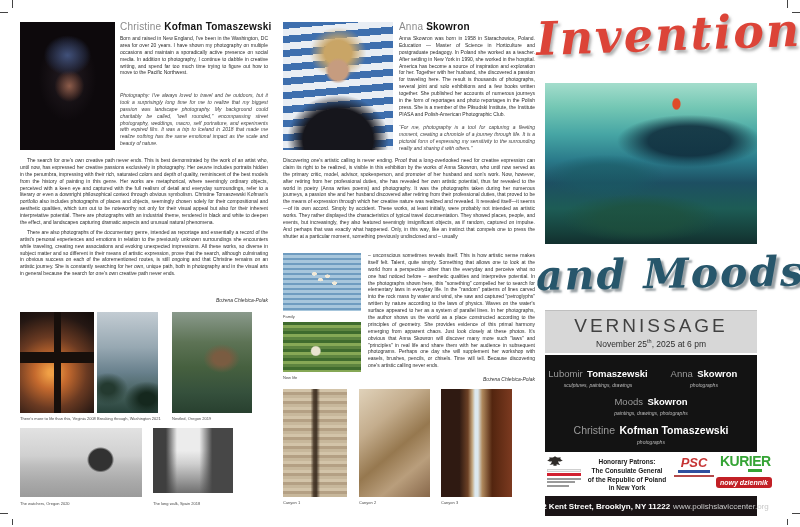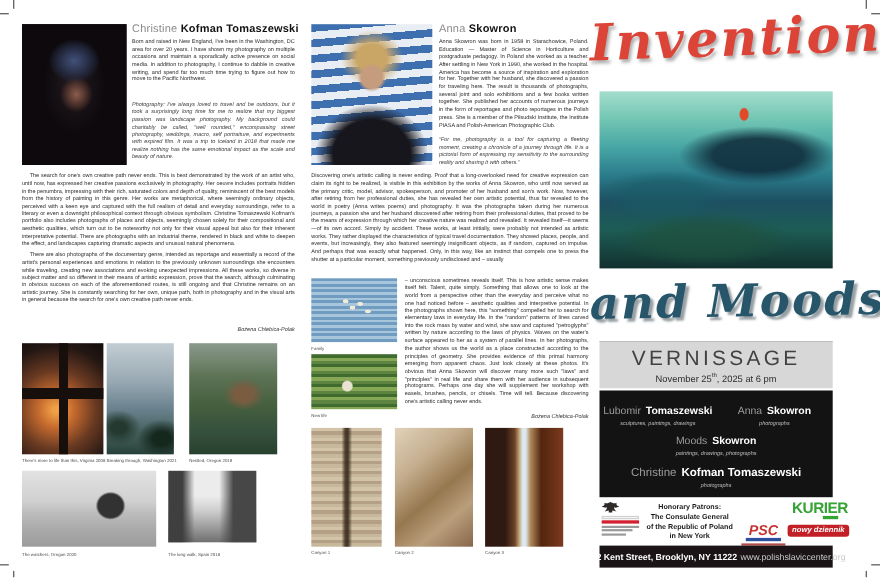--- a/index.html
+++ b/index.html
@@ -224,21 +224,21 @@
     <div class="tinybar" style="width:22px"></div>
   </div>
 
   <div class="patrons" style="left:586px;top:458px;width:82px">
     <div>Honorary Patrons:</div>
     <div>The Consulate General</div>
     <div>of the Republic of Poland</div>
     <div>in New York</div>
   </div>
 
-  <div class="psc" style="left:672px;top:473px;width:44px">
+  <div class="psc" style="left:672px;top:453px;width:44px">
     <span class="psc-text">PSC</span>
     <div class="psc-sub"></div>
   </div>
 
   <div class="kurier" style="left:720px;top:453px">
     <span>KURIER</span>
     <div class="kurier-sub"></div>
   </div>
 
   <div class="nowy" style="left:716px;top:477px">nowy dziennik</div>

